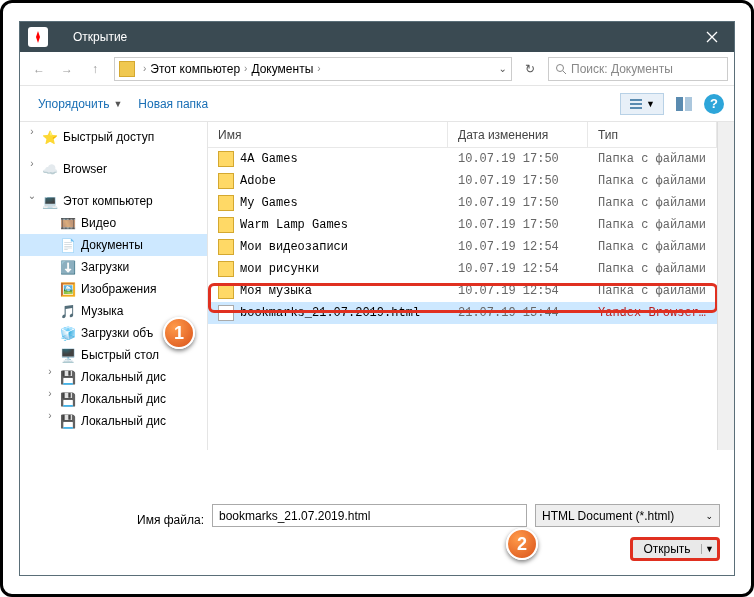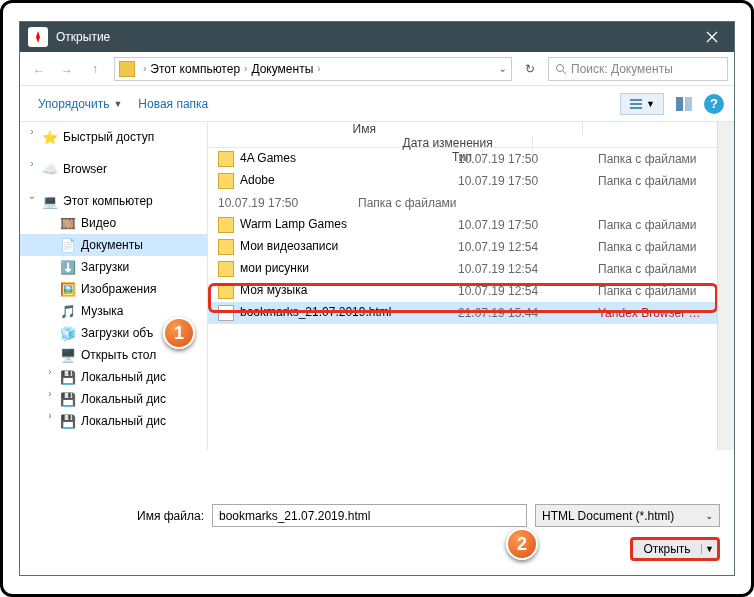--- a/index.html
+++ b/index.html
@@ -2,21 +2,21 @@
 <html><head>
 <meta charset="utf-8">
 <style>
 * { margin: 0; padding: 0; box-sizing: border-box; font-family: "Segoe UI", Tahoma, sans-serif; font-size: 12px; }
 body { background: #fff; }
 .outer { border: 3px solid #000; border-radius: 12px; width: 754px; height: 597px; padding: 18px 16px; }
 .dialog { border: 1px solid #5a6e78; width: 100%; height: 100%; background: #fff; display: flex; flex-direction: column; }
 .titlebar { background: #3a4a52; height: 30px; display: flex; align-items: center; color: #fff; }
 .titlebar .icon { width: 20px; height: 20px; margin-left: 8px; background: #fff; border-radius: 3px; display:flex; align-items:center; justify-content:center; }
 .titlebar .icon svg { width:14px; height:14px; }
-.titlebar .title { margin-left: 8px; font-size: 12px; }
+.titlebar .title { margin-left: 25px; font-size: 12px; }
 .titlebar .close { margin-left: auto; width: 45px; height: 100%; display:flex; align-items:center; justify-content:center; cursor:pointer; }
 .navbar { height: 34px; display:flex; align-items:center; border-bottom: 1px solid #e5e5e5; padding: 0 6px; gap: 2px; }
 .nav-arrow { width: 26px; height: 26px; display:flex; align-items:center; justify-content:center; color: #999; border-radius: 2px; }
 .breadcrumb { flex: 1; border: 1px solid #ccc; height: 24px; display:flex; align-items:center; padding: 0 4px; background: #fff; margin: 0 4px; }
 .breadcrumb .bc-icon { width:16px; height:16px; margin-right:4px; background:#f0c850; border:1px solid #d4a830; }
 .breadcrumb .sep { color:#888; margin: 0 4px; font-size:10px; }
 .breadcrumb .dd { margin-left:auto; color:#555; font-size:10px; }
 .refresh { width:24px; height:24px; display:flex; align-items:center; justify-content:center; color:#555; margin-right:4px; }
 .search { width: 180px; border:1px solid #ccc; height:24px; display:flex; align-items:center; padding:0 6px; color:#888; }
 .search svg { margin-right:4px; }
@@ -30,36 +30,36 @@
 .main { flex:1; display:flex; overflow:hidden; }
 .sidebar { width: 188px; border-right:1px solid #e5e5e5; overflow-y:auto; padding: 4px 0; }
 .side-item { display:flex; align-items:center; height:22px; padding-left: 22px; gap:5px; cursor:pointer; white-space:nowrap; }
 .side-item.l2 { padding-left: 40px; }
 .side-item.selected { background:#cde8ff; }
 .side-item .ticon { width:16px; height:16px; flex-shrink:0; display:flex; align-items:center; justify-content:center; font-size:13px; }
 .side-group { position:relative; }
 .side-exp { width:12px; text-align:center; color:#777; font-size:10px; position:absolute; left:6px; cursor:pointer; }
 .side-exp.l2 { left: 24px; }
 .filelist { flex:1; display:flex; flex-direction:column; overflow:hidden; }
-.fl-header { display:flex; height:26px; border-bottom:1px solid #e8e8e8; align-items:center; color:#444;flex-direction:column; }
+.fl-header { display:flex; height:26px; border-bottom:1px solid #e8e8e8; align-items:center; color:#444; }
 .fl-header > div { padding: 0 10px; border-right:1px solid #e8e8e8; height:100%; display:flex; align-items:center; }
 .col-name { width: 240px; }
 .col-date { width: 140px; }
 .col-type { flex:1; }
 .fl-rows { flex:1; overflow:auto; position:relative; }
 .fl-row { display:flex; height:22px; align-items:center; }
 .fl-row.selected { background:#cde8ff; }
-.fl-row > div { padding: 0 10px; white-space:nowrap; overflow:hidden; text-overflow:ellipsis; }
+.fl-row > div { padding: 0 10px; white-space:nowrap; overflow:hidden; text-overflow:ellipsis;font-family:Liberation Mono, monospace; }
 .fl-row .ficon { width:16px; height:16px; margin-right:6px; flex-shrink:0; display:inline-block; vertical-align:middle; }
 .folder-icon { background:#ffd966; border:1px solid #d4a830; }
 .file-icon { background:#fff; border:1px solid #aaa; }
 .highlight-box { position:absolute; border:3px solid #e03020; border-radius:6px; pointer-events:none; }
 .hb1 { left: 0px; top: 135px; width: 510px; height: 30px; }
 .bottom { padding: 10px 14px 14px; display:flex; flex-direction:column; gap:10px; }
-.fn-row { display:flex; align-items:center; gap:8px;margin-top:44px; }
+.fn-row { display:flex; align-items:flex-end; gap:8px;margin-top:44px; }
 .fn-label { width: 170px; text-align:right; }
 .fn-input { flex:1; border:1px solid #aaa; height:23px; padding:0 6px; }
 .fn-combo { width:185px; border:1px solid #aaa; height:23px; padding:0 6px; display:flex; align-items:center; justify-content:space-between; background:#eee; }
 .btn-row { display:flex; justify-content:flex-end; gap:24px; position:relative; }
 .btn { width:90px; height:24px; border:1px solid #aaa; background:#e9e9e9; display:flex; align-items:center; justify-content:center; cursor:pointer; }
 .btn.split { width:90px; display:flex; padding:0; }
 .btn.split .main-b { flex:1; display:flex; align-items:center; justify-content:center; }
 .btn.split .dd-b { width:16px; border-left:1px solid #aaa; display:flex; align-items:center; justify-content:center; font-size:9px; }
 .hb2 { border:3px solid #e03020; border-radius:4px; }
 .callout { position:absolute; width:32px; height:32px; border-radius:50%; background: radial-gradient(circle at 35% 30%, #ff9a4a, #d9521a); border:2px solid #fff; box-shadow: 0 2px 4px rgba(0,0,0,0.5); color:#fff; font-weight:bold; font-size:18px; display:flex; align-items:center; justify-content:center; z-index:10; }
@@ -181,21 +181,21 @@
       <div class="side-item l2">
             <span class="ticon">🎵</span>
             <span>Музыка</span>
           </div>
       <div class="side-item l2">
             <span class="ticon">🧊</span>
             <span>Загрузки объ</span>
           </div>
       <div class="side-item l2">
             <span class="ticon">🖥️</span>
-            <span>Открыть стол</span>
+            <span>Быстрый стол</span>
           </div>
       <div class="side-group">
             <div class="side-exp l2">›</div>
             <div class="side-item l2">
               <span class="ticon">💾</span>
               <span>Локальный дис</span>
             </div>
           </div>
       <div class="side-group">
             <div class="side-exp l2">›</div>
@@ -225,20 +225,21 @@
               <div class="col-name"><span class="ficon folder-icon"></span>4A Games</div>
               <div class="col-date" style="color:#666">10.07.19 17:50</div>
               <div class="col-type" style="color:#666">Папка с файлами</div>
             </div>
             <div class="fl-row">
               <div class="col-name"><span class="ficon folder-icon"></span>Adobe</div>
               <div class="col-date" style="color:#666">10.07.19 17:50</div>
               <div class="col-type" style="color:#666">Папка с файлами</div>
             </div>
             <div class="fl-row">
+              <div class="col-name"><span class="ficon folder-icon"></span>My Games</div>
               <div class="col-date" style="color:#666">10.07.19 17:50</div>
               <div class="col-type" style="color:#666">Папка с файлами</div>
             </div>
             <div class="fl-row">
               <div class="col-name"><span class="ficon folder-icon"></span>Warm Lamp Games</div>
               <div class="col-date" style="color:#666">10.07.19 17:50</div>
               <div class="col-type" style="color:#666">Папка с файлами</div>
             </div>
             <div class="fl-row">
               <div class="col-name"><span class="ficon folder-icon"></span>Мои видеозаписи</div>

